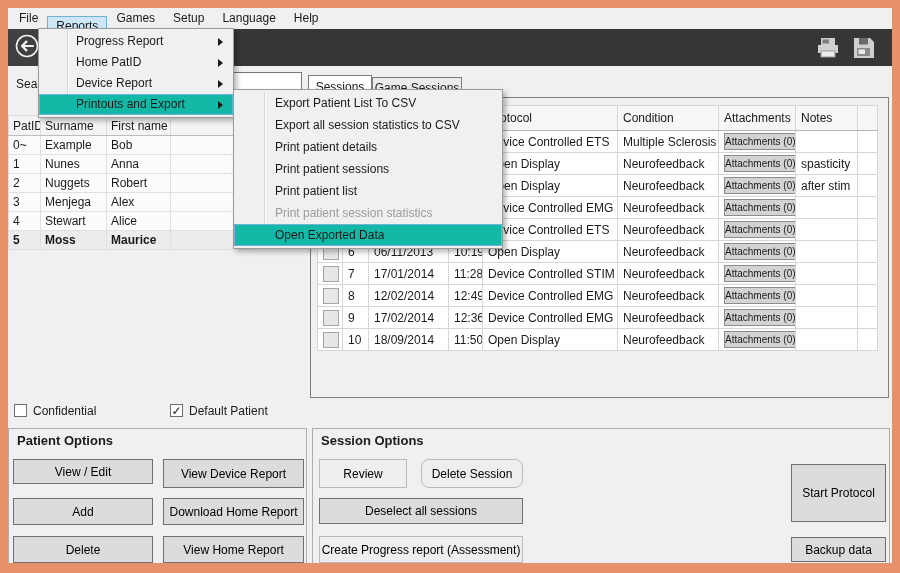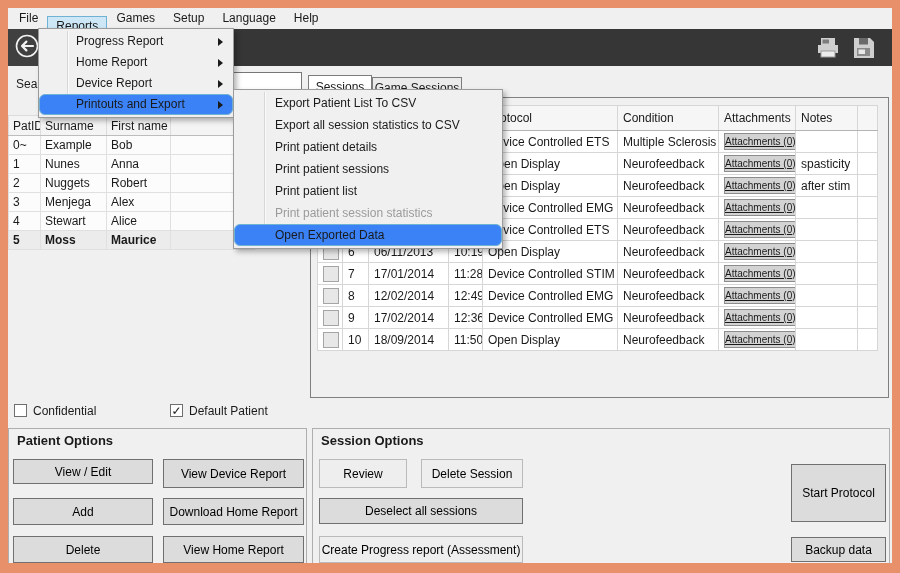--- a/index.html
+++ b/index.html
@@ -29,21 +29,21 @@
   
   .tab{position:absolute;box-sizing:border-box;border:1px solid #7c7c7c;border-bottom:none;font-size:12px;text-align:center;}
   .tab.active{left:308px;top:75px;width:64px;height:22px;background:#fff;z-index:6;padding-top:4px;}
   .tab.inactive{left:372px;top:77px;width:90px;height:20px;background:#ebebeb;z-index:5;padding-top:3px;}
   .spanel{position:absolute;left:310px;top:97px;width:579px;height:301px;border:1px solid #7f7f7f;background:#f0f0f0;box-sizing:border-box;z-index:4;}
 
   .stable{position:absolute;left:317px;top:105px;width:560px;border-collapse:collapse;table-layout:fixed;background:#ffffff;border:1px solid #8f8f8f;font-size:12px;z-index:5;}
   .stable th{font-weight:normal;text-align:left;height:24px;padding:0 5px;background:#f6f6f6;border:1px solid #d6d6d6;border-bottom:1px solid #b5b5b5;white-space:nowrap;overflow:hidden;}
   .stable td{height:21px;padding:0 5px;border:1px solid #d6d6d6;white-space:nowrap;overflow:hidden;}
   .cb{width:14px;height:14px;border:1px solid #a5a5a5;background:#e7e7e7;margin:0 auto;}
-  .attbtn{display:block;margin:0 auto;width:72px;height:17px;font-size:10px;line-height:14px;text-align:center;background:#d3d3d3;border:1px solid #8c8c8c;font-family:"Liberation Sans",sans-serif;padding:0;color:#1a1a1a;text-decoration:underline;}
+  .attbtn{display:block;margin:0 auto;width:72px;height:17px;font-size:10px;line-height:14px;text-align:center;background:#d3d3d3;border:1px solid #8c8c8c;font-family:"Liberation Sans",sans-serif;padding:0;color:#1a1a1a;}
 
   
   .chk{position:absolute;display:flex;align-items:flex-start;font-size:12px;height:14px;}
   .chkbox{display:inline-block;width:13px;height:13px;border:1px solid #6e6e6e;background:#fff;margin-right:6px;font-size:12px;line-height:12px;text-align:center;box-sizing:border-box;}
 
   
   .gbox{position:absolute;border:1px solid #aeaeae;box-sizing:border-box;background:#f0f0f0;}
   .gtitle{position:absolute;left:8px;top:4px;font-weight:bold;font-size:13px;}
   .btn{position:absolute;display:flex;align-items:center;justify-content:center;font-size:12px;background:#dcdcdc;border:1px solid #707070;box-sizing:border-box;cursor:default;white-space:nowrap;}
   .btn.dis{background:#eeeeee;border-color:#bababa;color:#000000;}
@@ -51,21 +51,21 @@
   
   .menu{position:absolute;background:#f0f0f0;border:1px solid #9b9b9b;box-shadow:3px 3px 5px rgba(0,0,0,0.28);z-index:30;padding:2px 0;box-sizing:border-box;}
   .menu-drop{left:38px;top:28px;width:196px;}
   .menu-sub{left:233px;top:89px;width:270px;}
   .gutter{position:absolute;top:2px;bottom:2px;width:1px;background:#d7d7d7;border-right:1px solid #fafafa;}
   .menu-drop .gutter{left:28px;}
   .menu-sub .gutter{left:30px;}
   .mi{position:relative;box-sizing:border-box;border:1px solid transparent;font-size:12px;cursor:default;}
   .menu-drop .mi{height:21px;line-height:19px;padding-left:36px;}
   .menu-sub .mi{height:22px;line-height:20px;padding-left:40px;}
-  .mi.hl{background:#3b82f6;border-color:#70b2d4;border-radius:6px;}
+  .mi.hl{background:#14b8a6;border-color:#70b2d4;}
   .mi.dis{color:#9b9b9b;}
   .marrow{position:absolute;right:9px;top:50%;margin-top:-4px;width:0;height:0;border-left:5px solid #1a1a1a;border-top:4px solid transparent;border-bottom:4px solid transparent;}
 
   
   .frame{position:absolute;left:0;top:0;right:0;bottom:0;border:8px solid #e8906a;border-bottom-width:10px;pointer-events:none;z-index:60;}
 </style>
 </head>
 <body>
 
 <div class="win">
@@ -362,35 +362,35 @@
     <button class="btn" style="left:154px;top:30px;width:141px;height:29px;">View Device Report</button>
     <button class="btn" style="left:4px;top:69px;width:140px;height:27px;">Add</button>
     <button class="btn" style="left:154px;top:69px;width:141px;height:27px;">Download Home Report</button>
     <button class="btn" style="left:4px;top:107px;width:140px;height:27px;">Delete</button>
     <button class="btn" style="left:154px;top:107px;width:141px;height:27px;">View Home Report</button>
   </div>
 
   <div class="gbox" style="left:312px;top:428px;width:578px;height:136px;">
     <span class="gtitle">Session Options</span>
     <button class="btn dis" style="left:6px;top:30px;width:88px;height:29px;">Review</button>
-    <button class="btn dis" style="left:108px;top:30px;width:102px;height:29px;">Delete Session</button>
+    <button class="btn dis" style="left:108px;top:30px;width:102px;height:29px;border-radius:8px;">Delete Session</button>
     <button class="btn" style="left:6px;top:69px;width:204px;height:26px;">Deselect all sessions</button>
     <button class="btn dis" style="left:6px;top:107px;width:204px;height:27px;">Create Progress report (Assessment)</button>
     <button class="btn" style="left:478px;top:35px;width:95px;height:58px;">Start Protocol</button>
     <button class="btn" style="left:478px;top:108px;width:95px;height:25px;">Backup data</button>
   </div>
 
   <div class="menu menu-drop">
     <div class="gutter"></div>
     <div class="mi">
       <span>Progress Report</span>
       <span class="marrow"></span>
     </div>
     <div class="mi">
-      <span>Home Report</span>
+      <span>Home PatID</span>
       <span class="marrow"></span>
     </div>
     <div class="mi">
       <span>Device Report</span>
       <span class="marrow"></span>
     </div>
     <div class="mi hl">
       <span>Printouts and Export</span>
       <span class="marrow"></span>
     </div>

